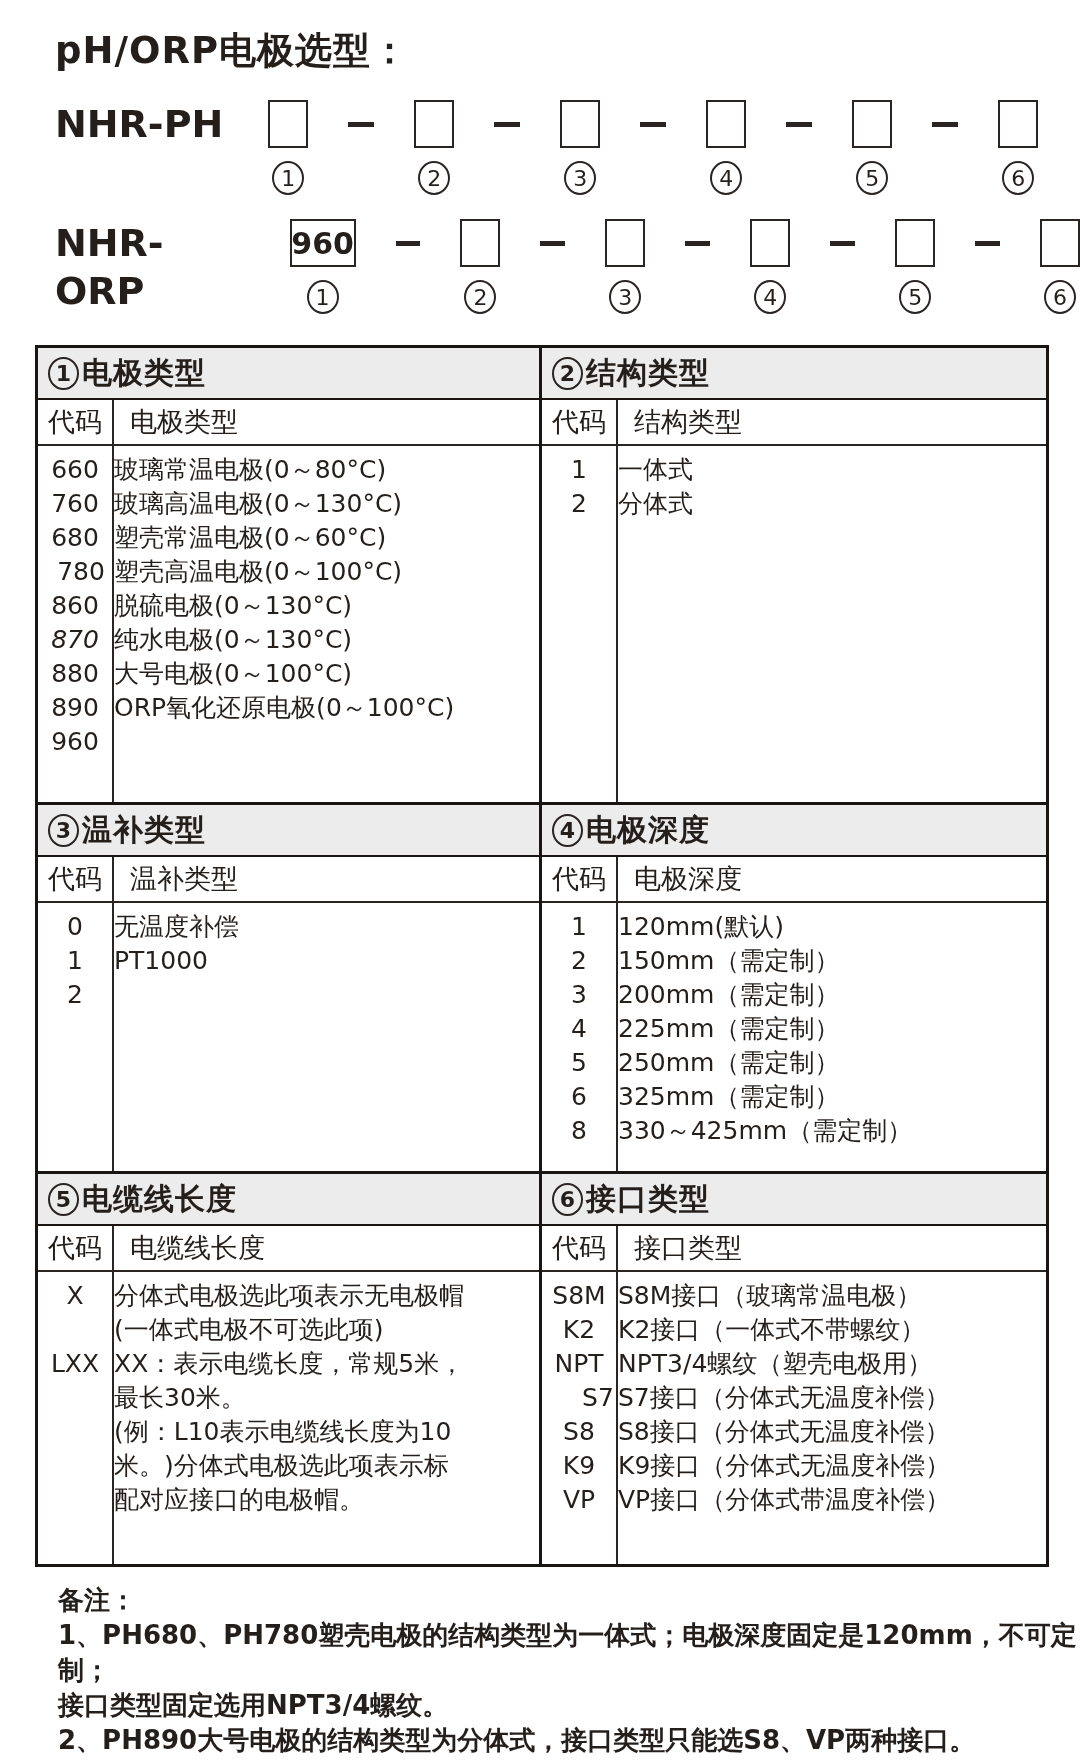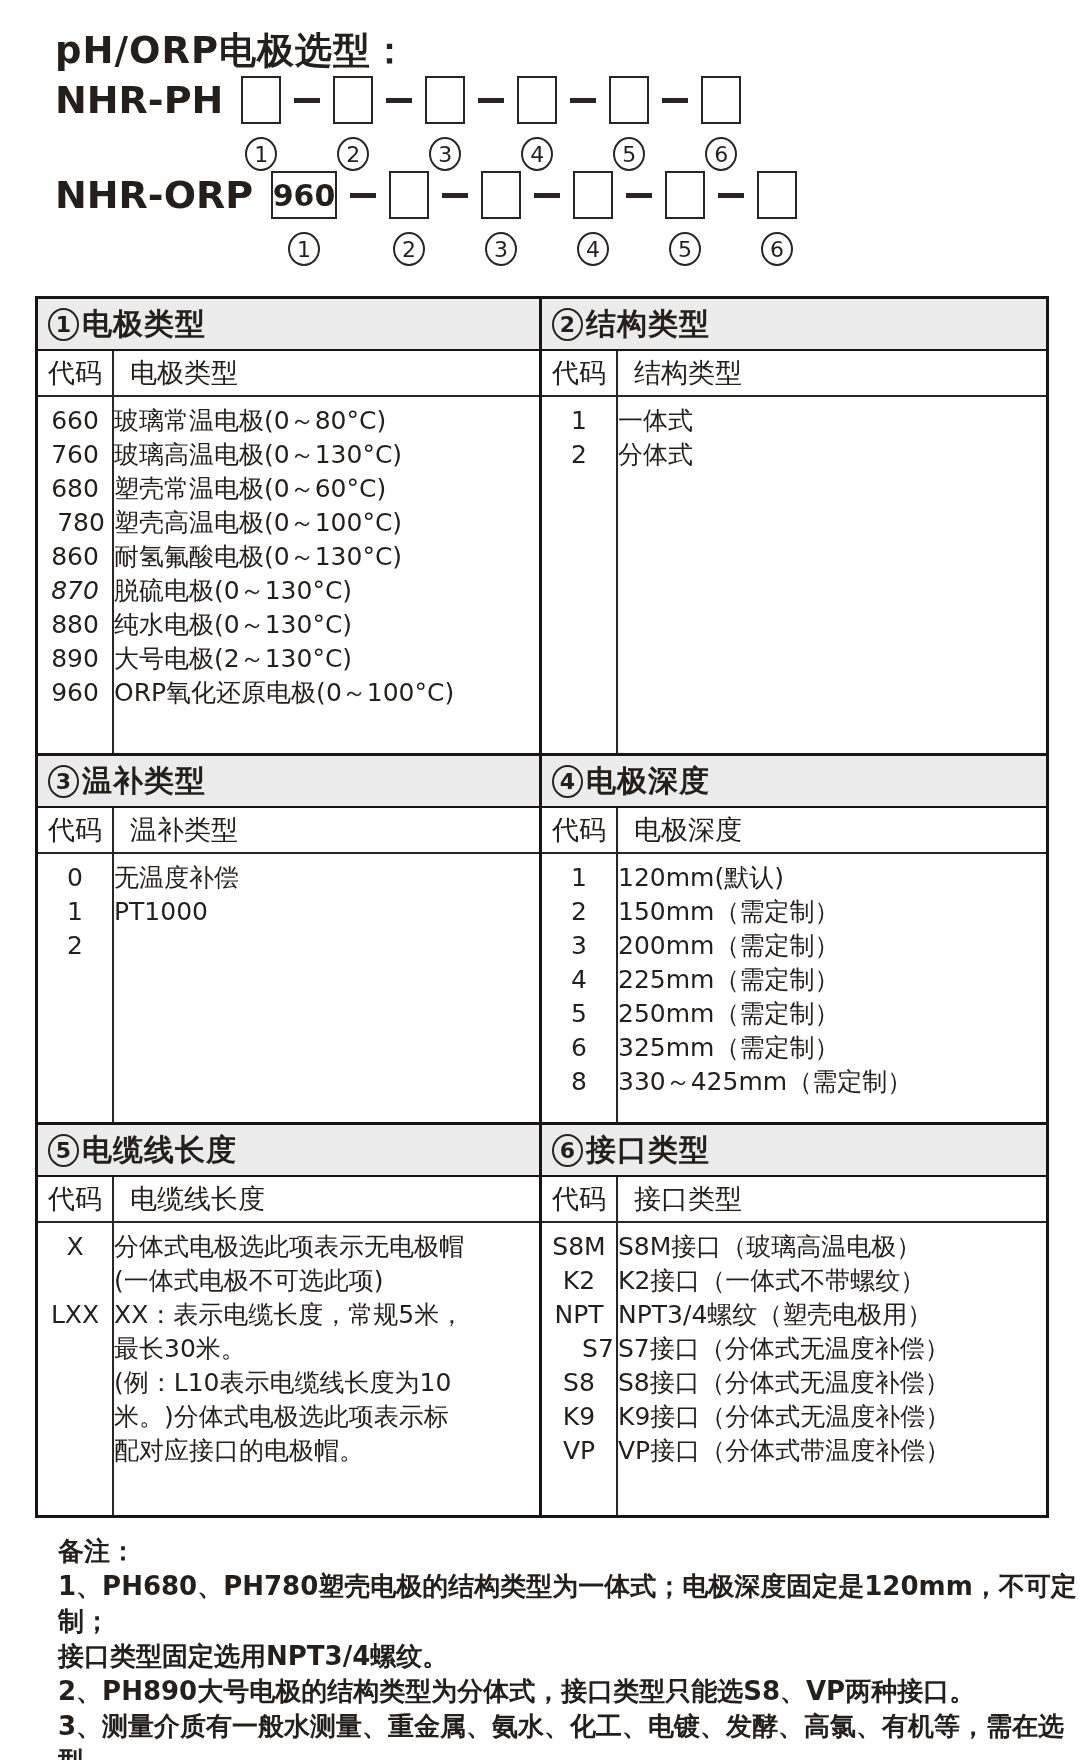--- a/index.html
+++ b/index.html
@@ -1,21 +1,21 @@
 <!DOCTYPE html>
 <html><head>
 <meta charset="utf-8">
 <style>
   html,body{margin:0;padding:0;background:#ffffff;}
   .page{width:1080px;min-height:1760px;box-sizing:border-box;padding-top:26px;background:#fff;
         color:#251f1c;font-family:"DejaVu Sans",sans-serif;overflow:hidden;}
   .title{margin-left:55px;font-size:37px;font-weight:bold;letter-spacing:1px;}
 
   
-  .model-row{display:flex;align-items:flex-start;margin-left:55px;}
+  .model-row{display:flex;align-items:flex-start;margin-left:55px;margin-top:24px;gap:27px;}
   .model-prefix{font-size:38px;font-weight:bold;line-height:48px;margin-right:18px;}
   .slot{display:inline-flex;flex-direction:column;align-items:center;}
   .mbox{box-sizing:border-box;width:40px;height:48px;border:2.5px solid #2a2423;
         display:flex;align-items:center;justify-content:center;font-size:30px;font-weight:bold;}
   .mbox.filled{width:66px;}
   .dash{width:26px;height:5px;background:#2a2423;margin:22px 13px 0;}
   .circ{box-sizing:border-box;width:32px;height:34px;border:2px solid #2a2423;border-radius:50%;
         display:inline-flex;align-items:center;justify-content:center;font-size:22px;}
   .slot .circ{margin-top:13px;}
 
@@ -147,30 +147,27 @@
             <div class="desc-cell">
               <div class="desc-line">玻璃高温电极(0～130°C)</div>
             </div>
             <div class="desc-cell">
               <div class="desc-line">塑壳常温电极(0～60°C)</div>
             </div>
             <div class="desc-cell">
               <div class="desc-line">塑壳高温电极(0～100°C)</div>
             </div>
             <div class="desc-cell">
-              <div class="desc-line">耐氢氟酸电极(0～130°C)</div>
-            </div>
-            <div class="desc-cell">
               <div class="desc-line">脱硫电极(0～130°C)</div>
             </div>
             <div class="desc-cell">
               <div class="desc-line">纯水电极(0～130°C)</div>
             </div>
             <div class="desc-cell">
-              <div class="desc-line">大号电极(2～130°C)</div>
+              <div class="desc-line">大号电极(0～100°C)</div>
             </div>
             <div class="desc-cell">
               <div class="desc-line">ORP氧化还原电极(0～100°C)</div>
             </div>
           </div>
         </div>
       </div>
       <div class="half right">
         <div class="band-h">
           <span class="circ">2</span>
@@ -307,21 +304,21 @@
             <div class="code-cell" style="height: 34px;">S8M</div>
             <div class="code-cell" style="height: 34px;">K2</div>
             <div class="code-cell" style="height: 34px;">NPT</div>
             <div class="code-cell" style="height: 34px; padding-left: 38px;">S7</div>
             <div class="code-cell" style="height: 34px;">S8</div>
             <div class="code-cell" style="height: 34px;">K9</div>
             <div class="code-cell" style="height: 34px;">VP</div>
           </div>
           <div class="descs">
             <div class="desc-cell">
-              <div class="desc-line">S8M接口（玻璃高温电极）</div>
+              <div class="desc-line">S8M接口（玻璃常温电极）</div>
             </div>
             <div class="desc-cell">
               <div class="desc-line">K2接口（一体式不带螺纹）</div>
             </div>
             <div class="desc-cell">
               <div class="desc-line">NPT3/4螺纹（塑壳电极用）</div>
             </div>
             <div class="desc-cell">
               <div class="desc-line">S7接口（分体式无温度补偿）</div>
             </div>

